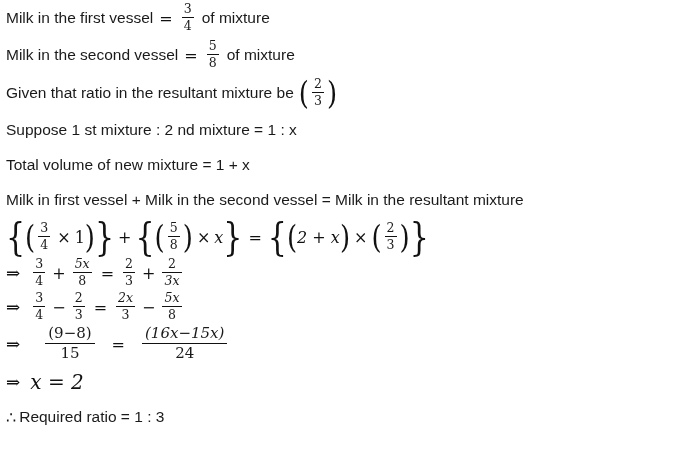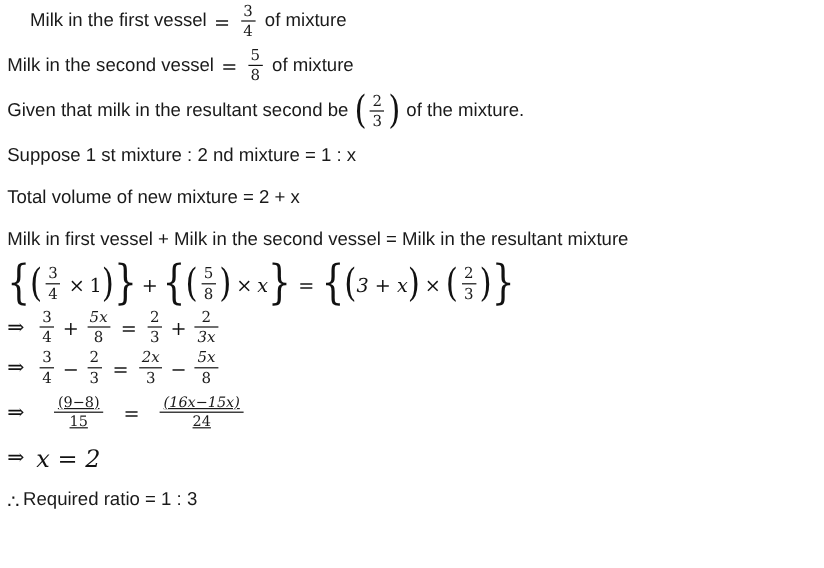--- a/index.html
+++ b/index.html
@@ -72,21 +72,21 @@
   .frac.upright .den {
     font-style: normal;
   }
   .frac .bar {
     width: 100%;
     min-width: 12px;
     height: 1px;
     background: #111;
     margin: 1px 0;
   }
-  .frac.wide .num, .frac.wide .den { font-size: 12px; padding: 0 3px; text-decoration: underline; }
+  .frac.wide .num, .frac.wide .den { font-size: 15px; padding: 0 3px; }
 
   
   .paren {
     font-family: "DejaVu Serif", serif;
     font-size: 30px;
     line-height: 0.8;
     display: inline-block;
     transform: scaleY(1.25);
     position: relative;
     top: 0px;
@@ -122,21 +122,21 @@
   }
   .gap { width: 10px; display: inline-block; }
   .gap-sm { width: 5px; display: inline-block; }
   .gap-lg { width: 22px; display: inline-block; }
 </style>
 </head>
 <body>
 
 <div class="page">
 
-  <div class="line" style="height:36px;margin-left:19px;">
+  <div class="line" style="height:36px;">
     <span class="txt">Milk in the first vessel</span>
     <span class="eq">=</span>
     <span class="frac upright">
       <span class="num">3</span>
       <span class="bar"></span>
       <span class="den">4</span>
     </span>
     <span class="gap-sm"></span>
     <span class="txt">of mixture</span>
   </div>
@@ -147,39 +147,38 @@
     <span class="frac upright">
       <span class="num">5</span>
       <span class="bar"></span>
       <span class="den">8</span>
     </span>
     <span class="gap-sm"></span>
     <span class="txt">of mixture</span>
   </div>
 
   <div class="line" style="height:38px;">
-    <span class="txt">Given that milk in the resultant second be</span>
+    <span class="txt">Given that ratio in the resultant mixture be</span>
     <span class="gap-sm"></span>
     <span class="paren sm">(</span>
     <span class="frac upright">
       <span class="num">2</span>
       <span class="bar"></span>
       <span class="den">3</span>
     </span>
     <span class="paren sm">)</span>
     <span class="gap-sm"></span>
-    <span class="txt">of the mixture.</span>
   </div>
 
   <div class="line" style="height:35px;">
     <span class="txt">Suppose 1 st mixture : 2 nd mixture = 1 : x</span>
   </div>
 
   <div class="line" style="height:35px;">
-    <span class="txt">Total volume of new mixture = 2 + x</span>
+    <span class="txt">Total volume of new mixture = 1 + x</span>
   </div>
 
   <div class="line" style="height:36px;">
     <span class="txt">Milk in first vessel + Milk in the second vessel = Milk in the resultant mixture</span>
   </div>
 
   <div class="line" style="height:38px;">
     <span class="brace">{</span>
     <span class="paren sm">(</span>
     <span class="frac upright">
@@ -199,21 +198,21 @@
       <span class="bar"></span>
       <span class="den">8</span>
     </span>
     <span class="paren sm">)</span>
     <span class="op">×</span>
     <span class="math">x</span>
     <span class="brace">}</span>
     <span class="eq">=</span>
     <span class="brace">{</span>
     <span class="paren sm">(</span>
-    <span class="math">3 + x</span>
+    <span class="math">2 + x</span>
     <span class="paren sm">)</span>
     <span class="op">×</span>
     <span class="paren sm">(</span>
     <span class="frac upright">
       <span class="num">2</span>
       <span class="bar"></span>
       <span class="den">3</span>
     </span>
     <span class="paren sm">)</span>
     <span class="brace">}</span>

